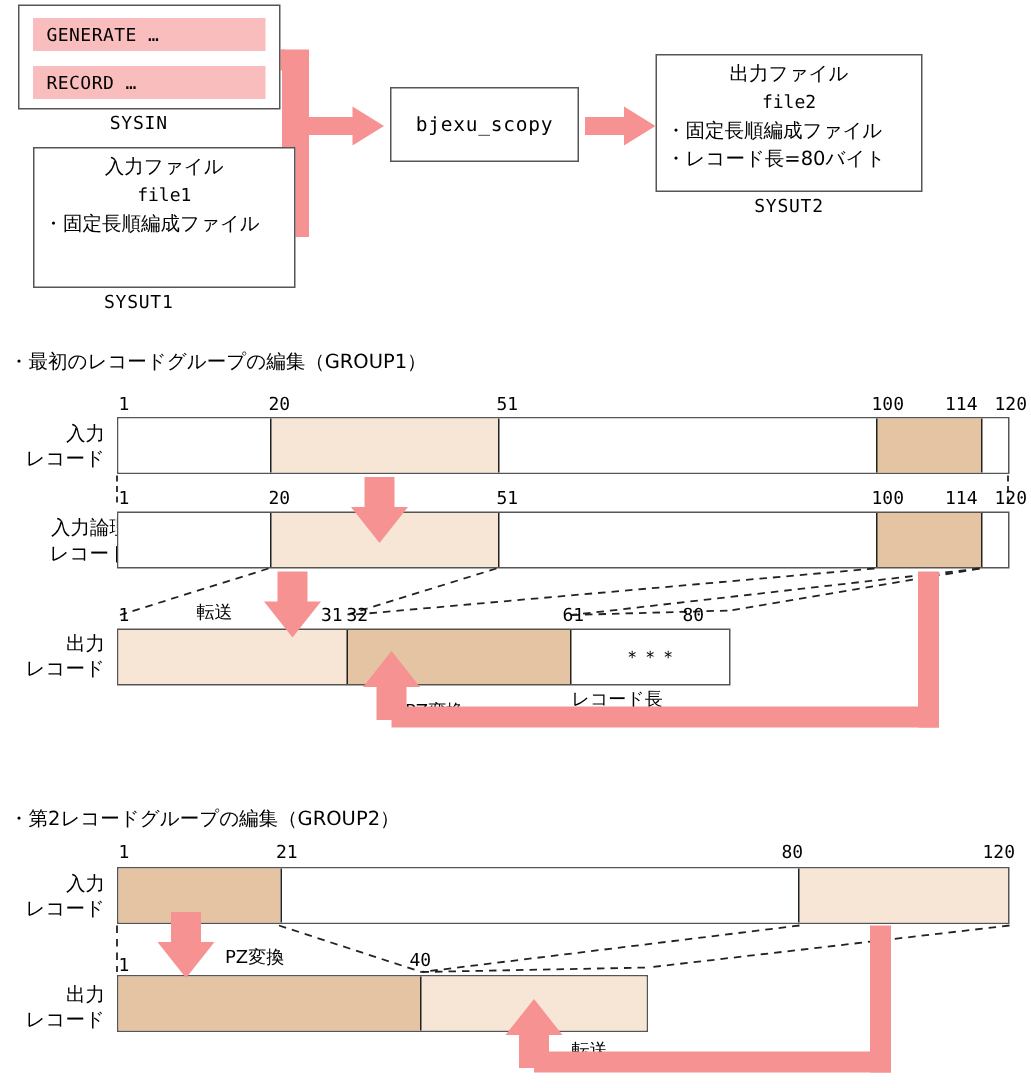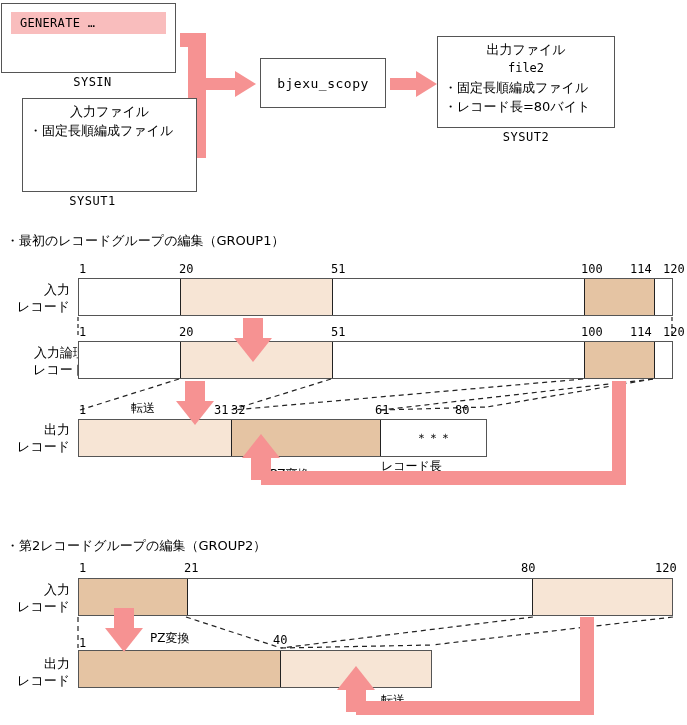--- a/index.html
+++ b/index.html
@@ -21,21 +21,21 @@
   }
   .boxcaption{
     position:absolute;
     text-align:center;
     font-size:12px;
     letter-spacing:.5px;
     font-family:"DejaVu Sans Mono","Liberation Mono",monospace;
   }
 
   
-  #sysin-box{left:1px;top:3px;width:175px;height:70px;}
+  #sysin-box{left:12px;top:3px;width:175px;height:70px;}
   .stmt{
     position:absolute;left:9px;width:155px;height:22px;
     background:#F9BDBD;
     font-family:"DejaVu Sans Mono","Liberation Mono",monospace;
     font-size:12px;
     line-height:22px;
     text-align:left;
     padding-left:9px;
     box-sizing:border-box;
     letter-spacing:.3px;
@@ -122,25 +122,27 @@
 
 <div class="pink" style="left:206px;top:78px;width:32px;height:12px;"></div>
 <svg class="overlay">
   <polygon points="235,71 235,97 256,84" fill="#F69292"></polygon>
   <polygon points="416,71 416,97 437,84" fill="#F69292"></polygon>
 </svg>
 <div class="pink" style="left:390px;top:78px;width:28px;height:12px;"></div>
 
 <div class="box" id="sysin-box">
   <div class="stmt" id="stmt-generate">GENERATE …</div>
+  <div class="stmt" id="stmt-record">RECORD …</div>
 </div>
 <div class="boxcaption" style="left:5px;top:75px;width:175px;">SYSIN</div>
 
 <div class="box" id="sysut1-box">
   <div class="fileline" style="margin-top:3px;">入力ファイル</div>
+  <div class="fileline mono">file1</div>
   <div class="fileline bullet">・固定長順編成ファイル</div>
 </div>
 <div class="boxcaption" style="left:5px;top:194px;width:175px;">SYSUT1</div>
 
 <div class="box" id="prog-box">
   <div id="prog-label">bjexu_scopy</div>
 </div>
 
 <div class="box" id="sysut2-box">
   <div class="fileline" style="margin-top:3px;">出力ファイル</div>

